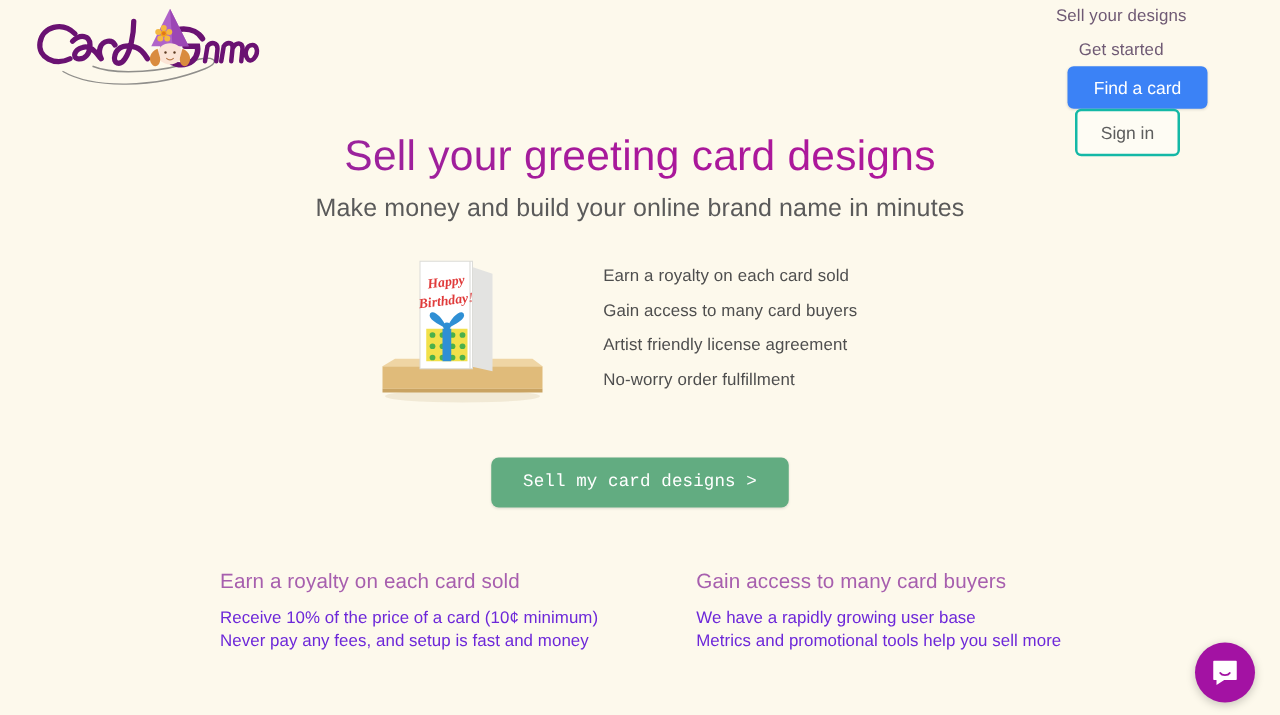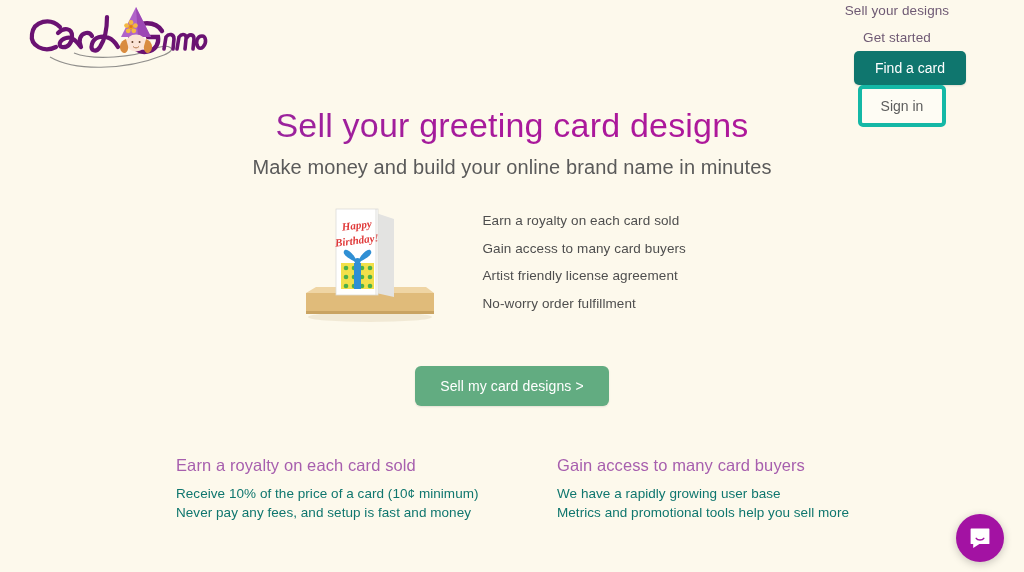--- a/index.html
+++ b/index.html
@@ -48,38 +48,38 @@
     font-size: 13.5px;
     color: #6f5a74;
     text-decoration: none;
     padding: 6px 16px;
     letter-spacing: 0.1px;
     white-space: nowrap;
     cursor: pointer;
   }
 
   .btn-find {
-    background: #0f766e;
+    background: #3b82f6;
     color: #ffffff;
     font-size: 14px;
     border: none;
     border-radius: 5px;
     padding: 9px 21px;
     margin-left: 26px;
     cursor: pointer;
     box-shadow: 0 1px 2px rgba(0,0,0,0.12);
     white-space: nowrap;
     font-family: inherit;
   }
 
   .btn-signin {
     background: #fefcf4;
     color: #5d5d5d;
     font-size: 14px;
-    border: 4px solid #14b8a6;
+    border: 2px solid #14b8a6;
     border-radius: 5px;
     padding: 9px 19px;
     margin-left: 10px;
     cursor: pointer;
     white-space: nowrap;
     font-family: inherit;
   }
 
   
   .hero { text-align: center; }
@@ -142,21 +142,21 @@
 
   .btn-cta {
     display: inline-block;
     background: #62ac81;
     color: #ffffff;
     font-size: 14px;
     border: none;
     border-radius: 6px;
     padding: 12px 25px;
     cursor: pointer;
-    font-family: Liberation Sans, sans-serif;
+    font-family: Liberation Mono, monospace;
     letter-spacing: 0.1px;
     box-shadow: 0 1px 2px rgba(0,0,0,0.10);
   }
 
   
   .features {
     display: flex;
     margin-top: 50px;
     padding: 0 0 0 176px;
     gap: 0;
@@ -168,21 +168,21 @@
     font-size: 16.5px;
     font-weight: 400;
     color: #a75fae;
     margin-bottom: 9px;
     letter-spacing: 0.1px;
   }
 
   .feature-lines { list-style: none; }
   .feature-lines li {
     font-size: 13.5px;
-    color: #0f766e;
+    color: #6d28d9;
     line-height: 1.42;
     letter-spacing: 0.05px;
   }
 
   
   .chat-launcher {
     position: absolute;
     right: 20px;
     bottom: 10px;
     width: 48px;

